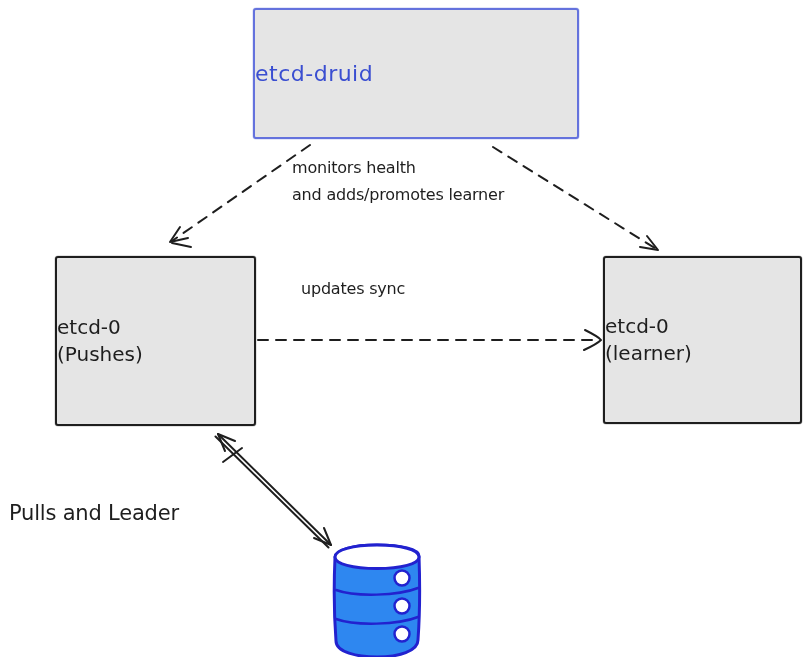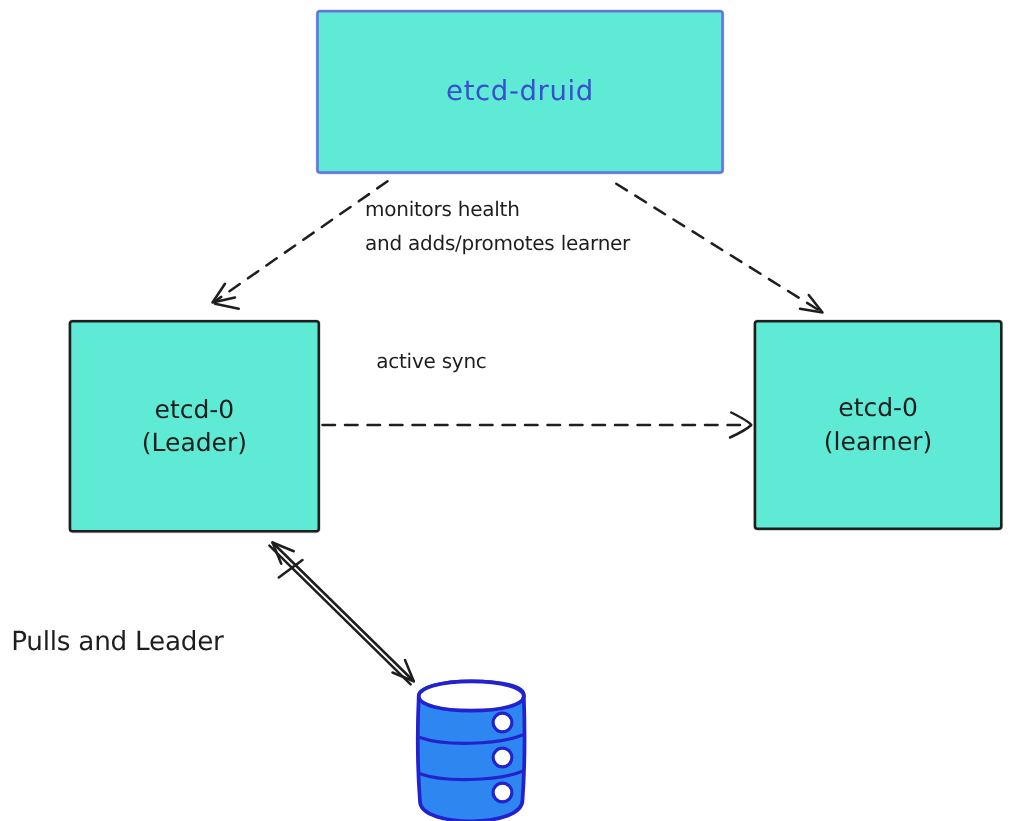--- a/index.html
+++ b/index.html
@@ -2,22 +2,22 @@
 <html><head>
 <meta charset="utf-8">
 <style>
   html,body{margin:0;padding:0;background:#ffffff;}
   .canvas{
     position:relative;width:811px;height:657px;background:#ffffff;
     font-family:"DejaVu Sans",sans-serif;color:#1e1e1e;overflow:hidden;
   }
   .layer{position:absolute;left:0;top:0;width:811px;height:657px;}
   .node{
-    position:absolute;display:flex;flex-direction:column;align-items:center;justify-content:center;
-    background:#5eead4;border:2px solid #1e1e1e;border-radius:3px;text-align:center;
+    position:absolute;display:flex;flex-direction:column;align-items:flex-start;justify-content:center;
+    background:#e5e5e5;border:2px solid #1e1e1e;border-radius:3px;text-align:center;
     box-shadow:0 0 0 0.5px rgba(30,30,30,0.25);
   }
   .node-druid{
     left:253px;top:8px;width:322px;height:127px;
     border:2px solid #6472dd;box-shadow:0 0 0 0.5px rgba(100,114,221,0.35);
     color:#3a4ed1;font-size:22px;letter-spacing:0.5px;
   }
   .node-leader{left:55px;top:256px;width:197px;height:166px;font-size:20px;line-height:27px;}
   .node-learner{left:603px;top:256px;width:195px;height:164px;font-size:20px;line-height:27px;}
   .edge-label{position:absolute;font-size:16px;line-height:27px;white-space:nowrap;letter-spacing:-0.2px;}
@@ -69,34 +69,34 @@
       <circle class="db-outline" stroke-width="2.5" fill="#ffffff" cx="402" cy="634" r="7.5"></circle>
     </g>
   </svg>
 
   <div class="node node-druid">
     <span>etcd-druid</span>
   </div>
 
   <div class="node node-leader">
     <span>etcd-0</span>
-    <span>(Leader)</span>
+    <span>(Pushes)</span>
   </div>
 
   <div class="node node-learner">
     <span>etcd-0</span>
     <span>(learner)</span>
   </div>
 
   <div class="edge-label lbl-monitor">
     <div>monitors health</div>
     <div>and adds/promotes learner</div>
   </div>
 
   <div class="edge-label lbl-sync">
-    <div>active sync</div>
+    <div>updates sync</div>
   </div>
 
   <div class="edge-label lbl-snapshot">
     <div>Pulls and Leader</div>
   </div>
 
 </div>
 
 </body></html>

